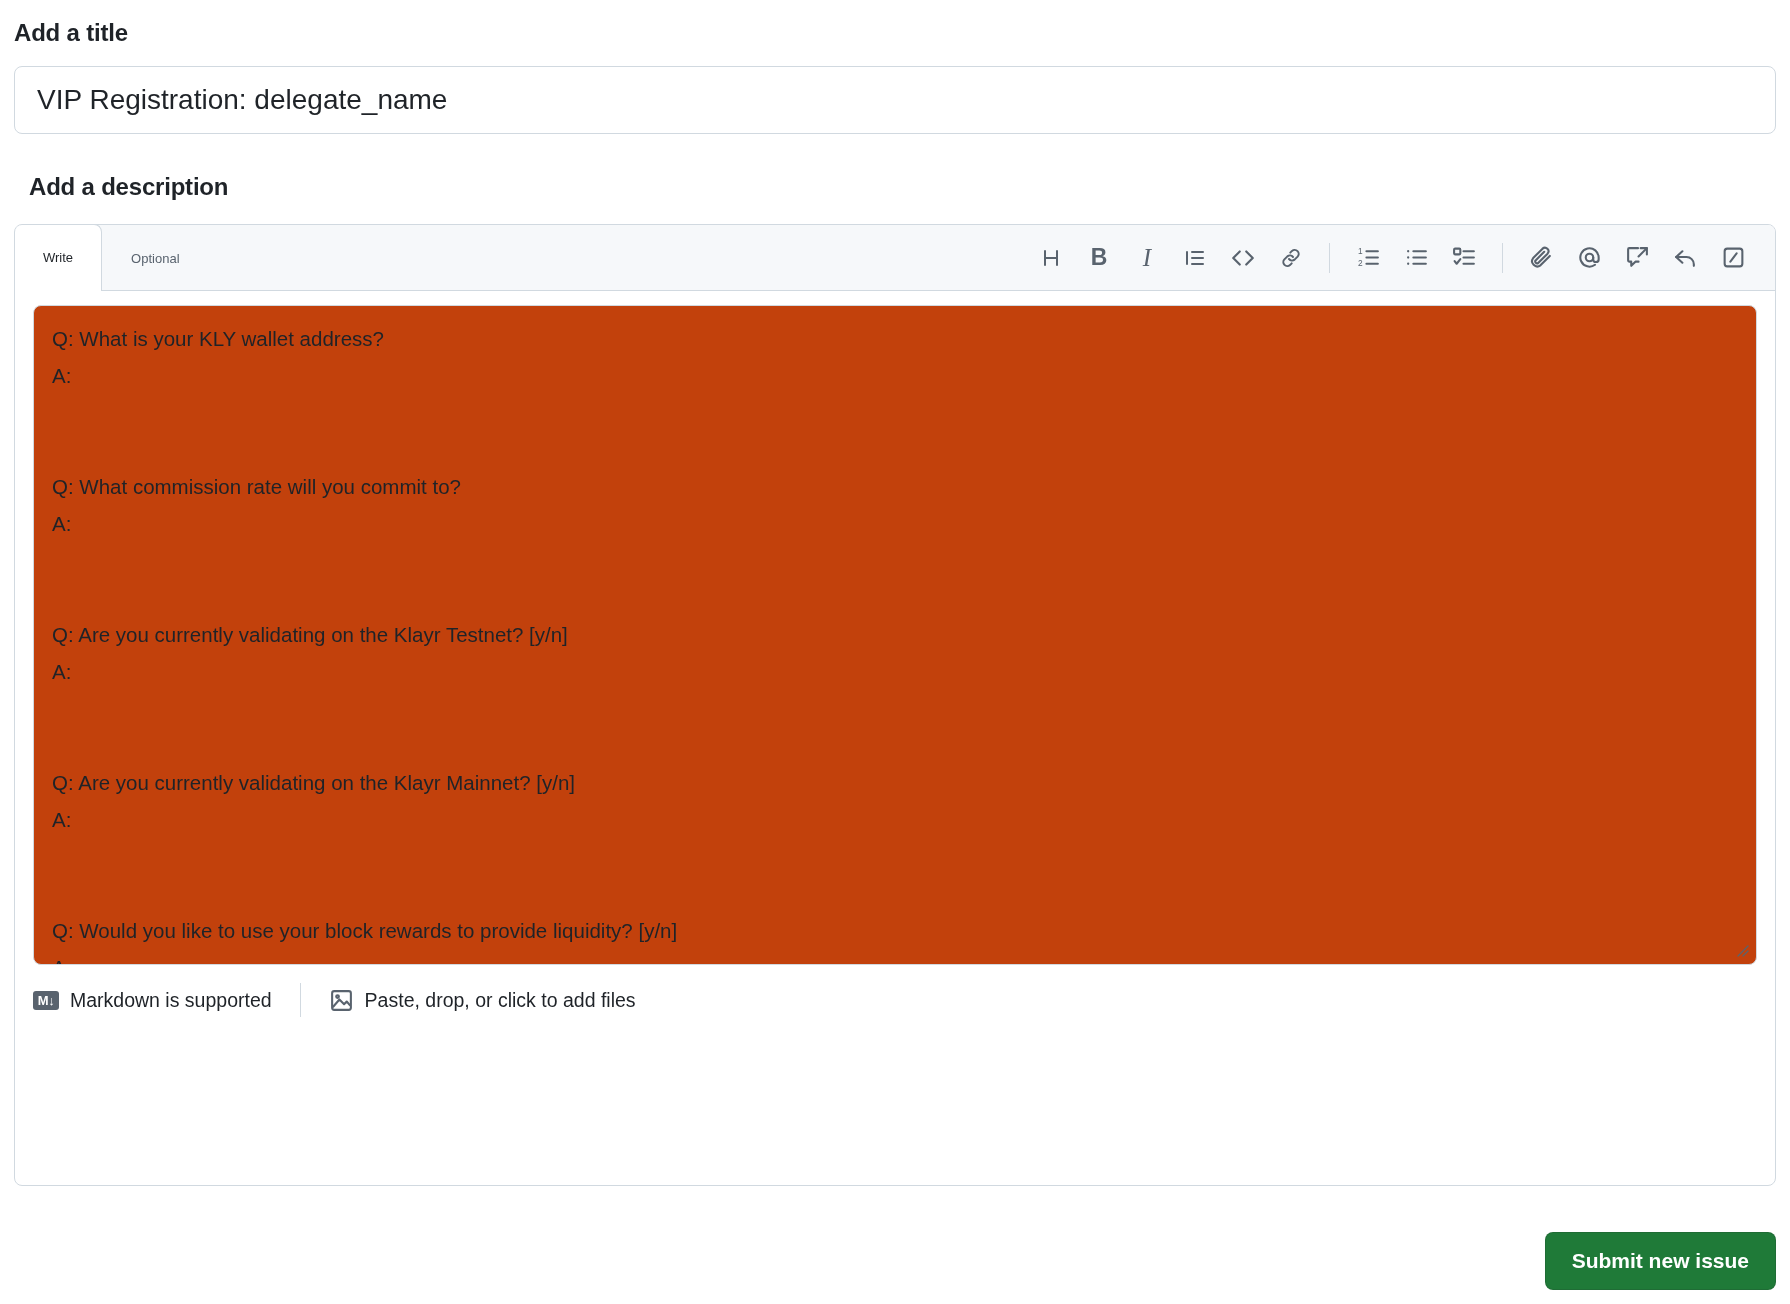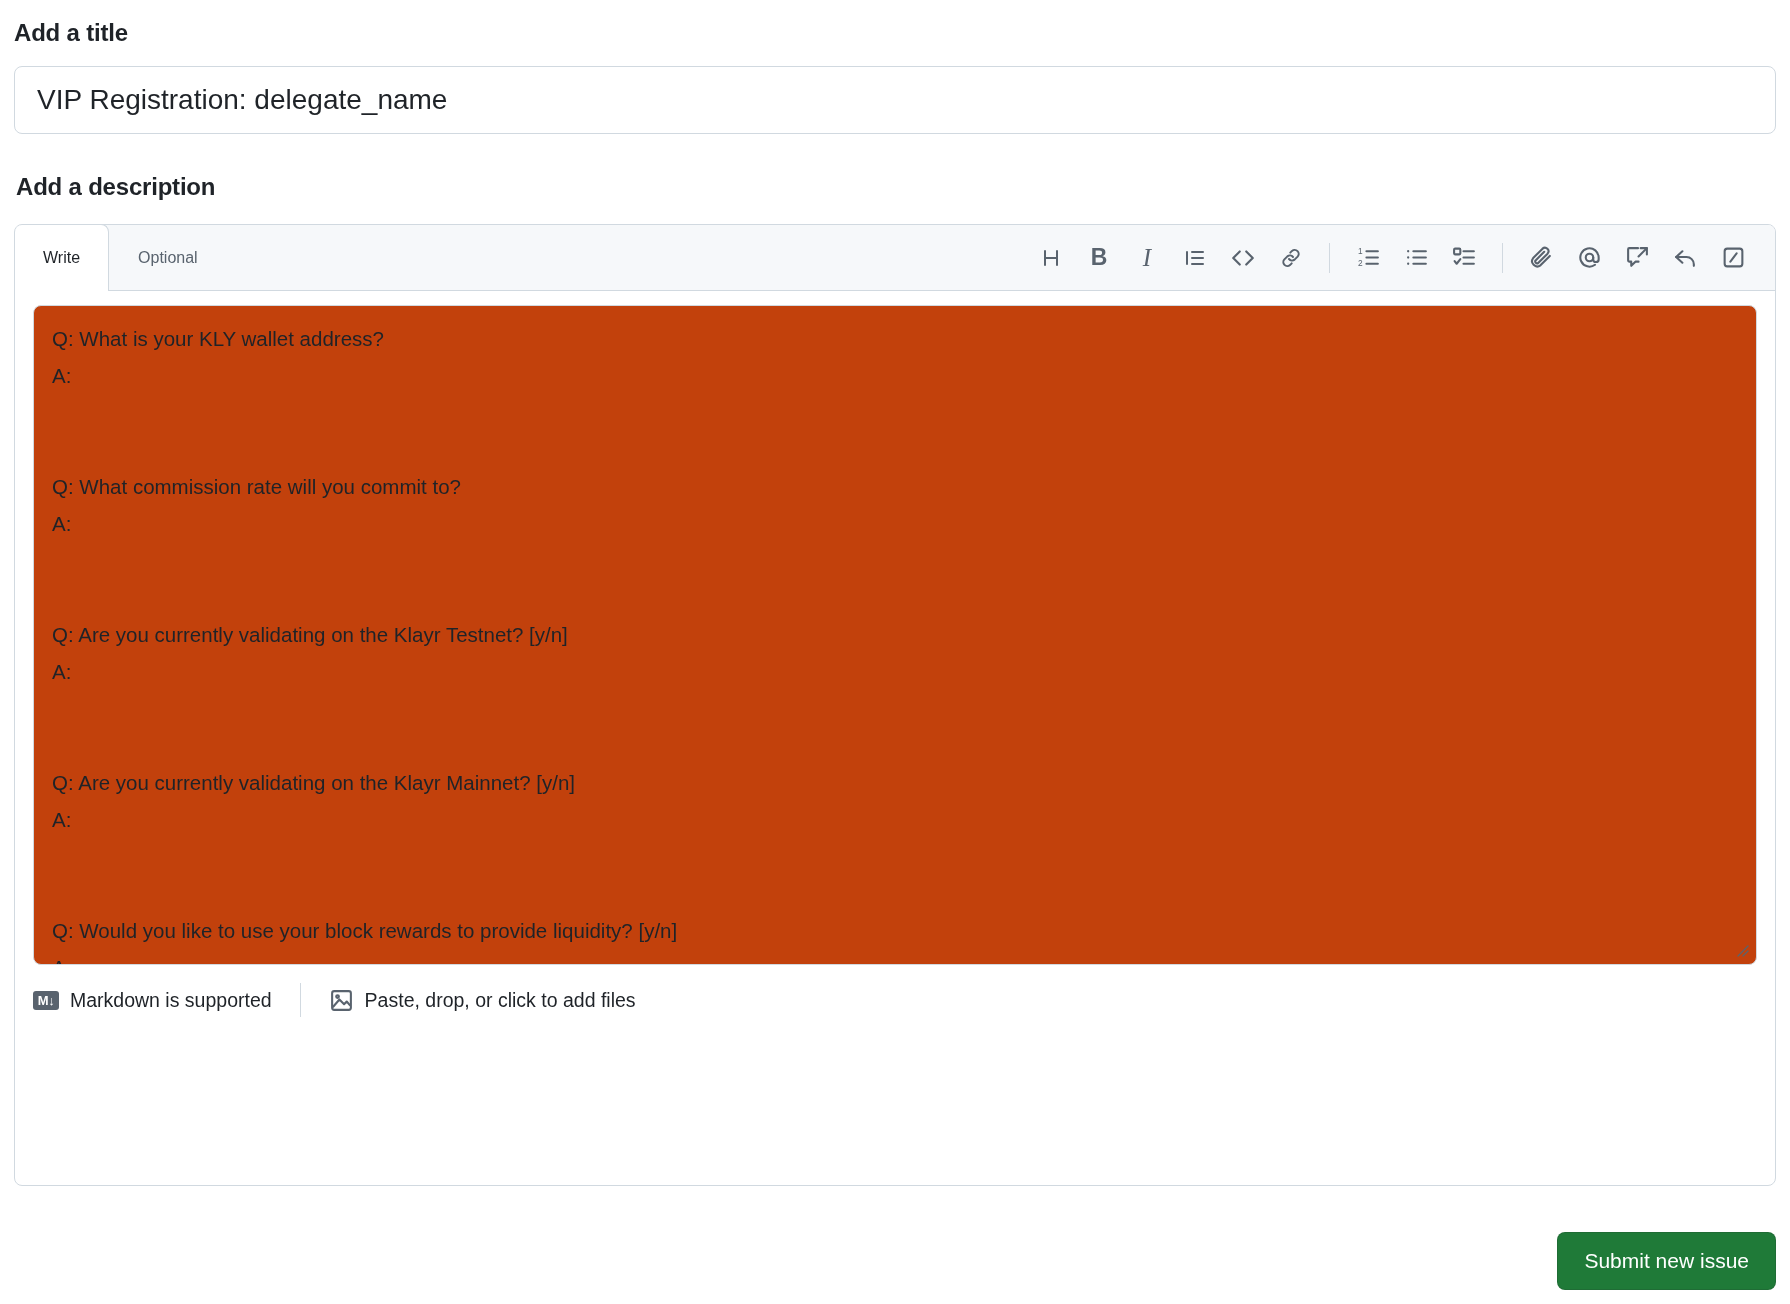--- a/index.html
+++ b/index.html
@@ -34,21 +34,21 @@
   }
 
   #title-heading {
     position: absolute;
     left: 14px;
     top: 18px;
   }
 
   #desc-heading {
     position: absolute;
-    left: 16px;
+    left: 29px;
     top: 172px;
   }
 
   
   .title-input-wrap {
     position: absolute;
     left: 14px;
     top: 66px;
     width: 1762px;
     height: 68px;
@@ -94,21 +94,21 @@
     display: flex;
     align-items: stretch;
     flex: 0 0 auto;
   }
 
   .tab {
     display: flex;
     align-items: center;
     justify-content: center;
     padding: 0 28px;
-    font-size: 16px;
+    font-size: 13px;
     color: #59636e;
     cursor: pointer;
     background: transparent;
     border: 1px solid transparent;
     border-bottom: none;
     user-select: none;
     position: relative;
   }
 
   .tab.active {
@@ -249,21 +249,21 @@
     display: flex;
     justify-content: flex-end;
   }
   .submit-btn {
     background: #1f7a38;
     color: #ffffff;
     border: 1px solid rgba(31,35,40,0.15);
     border-radius: 8px;
     font-family: "Liberation Sans", sans-serif;
     font-size: 21px;
-    font-weight: normal;
+    font-weight: bold;
     padding: 0 26px;
     height: 58px;
     cursor: pointer;
     white-space: nowrap;
   }
 </style>
 </head>
 <body>
 
 <div class="page">

